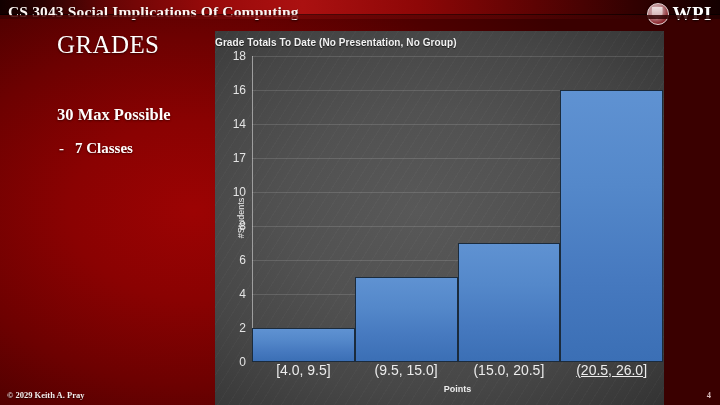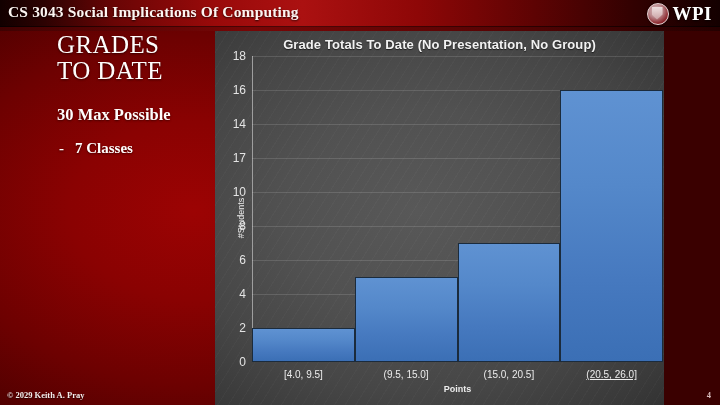--- a/index.html
+++ b/index.html
@@ -17,21 +17,21 @@
     overflow: hidden;
     background:
       radial-gradient(ellipse 62% 78% at 27% 52%, #9c0303 0%, #8a0202 28%, #6d0101 55%, #4e0000 78%, #3a0000 100%),
       #4a0000;
   }
 
   
   #titlebar {
     position: absolute;
     left: 0; top: 0;
-    width: 720px; height: 27px;
+    width: 720px; height: 15px;
     background:
       linear-gradient(90deg,
         #120000 0%, #2c0202 6%, #6a0505 16%,
         #9a0a0a 30%, #ab1111 42%, #8e0707 58%,
         #5e0303 74%, #320101 88%, #140000 100%);
     box-shadow: inset 0 -1px 0 rgba(0,0,0,.55);
   }
   #titlebar:after {
     content: "";
     position: absolute;
@@ -142,22 +142,21 @@
       -58deg,
       rgba(255,255,255,.022) 0px,
       rgba(255,255,255,.022) 1px,
       rgba(0,0,0,0) 1px,
       rgba(0,0,0,0) 9px);
     pointer-events: none;
   }
   #chart-title {
     position: absolute;
     left: 0; right: 0; top: 6px;
-    text-align: center;
-    font-size: 13px;
+    font-size: 10px;
     font-weight: bold;
     color: #f2f2f2;
     letter-spacing: .1px;
     text-shadow: 0 1px 1px rgba(0,0,0,.6);
   }
 
   
   #plot {
     position: absolute;
     left: 37px; top: 25px;
@@ -197,23 +196,22 @@
   .bar {
     position: absolute;
     bottom: 0;
     background: linear-gradient(180deg, #5f92d2 0%, #5488ca 35%, #4679bf 70%, #3b6fb5 100%);
     border: 1px solid #1b2b3c;
     box-sizing: border-box;
   }
   .xtick-label {
     position: absolute;
     top: 100%;
-    margin-top: 7px;
     transform: translateX(-50%);
-    font-size: 10px;
+    font-size: 14px;
     color: #ececec;
     white-space: nowrap;
   }
   #x-axis-title {
     position: absolute;
     left: 0; right: 0; top: 100%;
     margin-top: 22px;
     text-align: center;
     font-size: 9px;
     color: #ececec;
@@ -248,21 +246,20 @@
     <div id="title-text">CS 3043 Social Implications Of Computing</div>
     <div id="wpi-logo">
       <span id="wpi-seal"></span>
       <span id="wpi-word">WPI</span>
     </div>
   </div>
 
   <div id="left-col">
     <div id="heading">
       <span>GRADES</span>
-      <span class="l2">TO DATE</span>
     </div>
     <div id="subhead">30 Max Possible</div>
 
     <div class="bullet" id="bullet-0">
       <span class="dash">-</span><span>7 Classes</span>
     </div>
   </div>
 
   <div id="chart-panel">
     <div id="chart-texture"></div>

